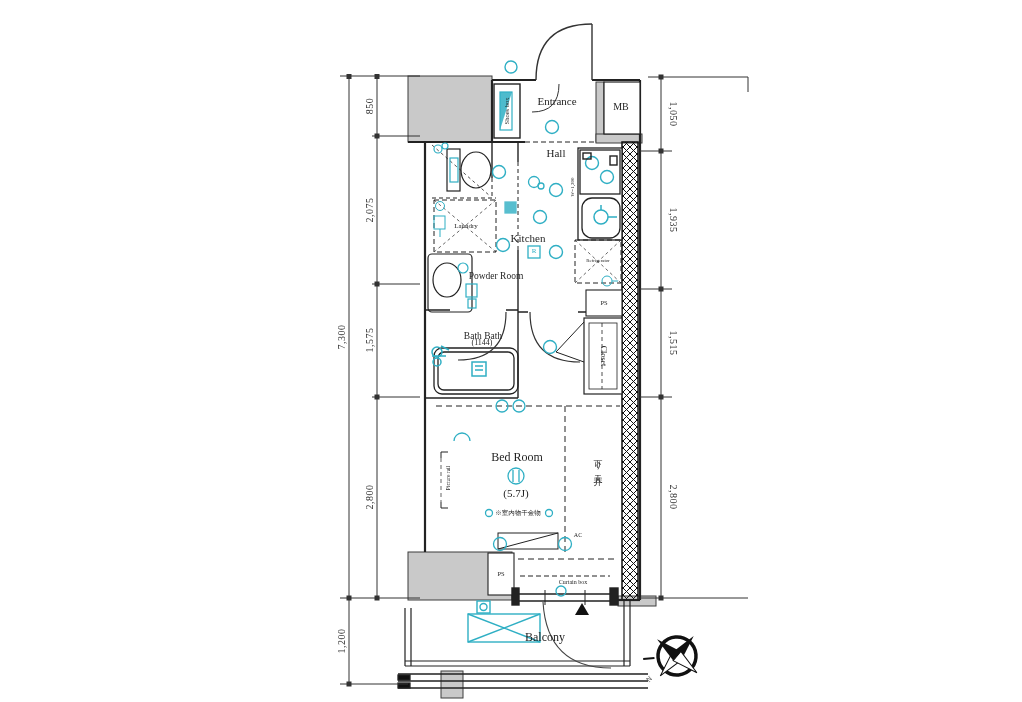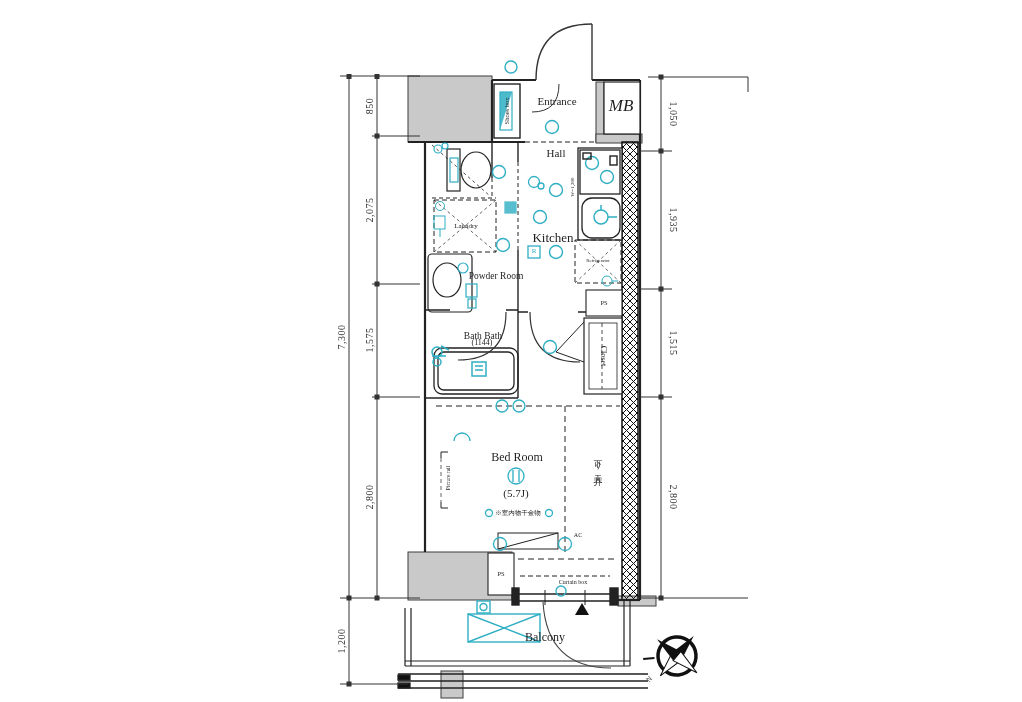--- a/index.html
+++ b/index.html
@@ -245,24 +245,24 @@
     <polygon points="0,-26 6,0 -6,0" fill="#111"></polygon>
     <polygon points="0,26 6,0 -6,0" fill="#fff" stroke="#111" stroke-width="1"></polygon>
     <polygon points="26,0 0,6 0,-6" fill="#fff" stroke="#111" stroke-width="1"></polygon>
     <polygon points="-26,0 0,6 0,-6" fill="#111"></polygon>
     <line x1="-16" y1="16" x2="-24" y2="24" stroke="#111" stroke-width="2"></line>
   </g>
 </svg>
 
 <div>
   <div class="lbl" style="left:557px;top:101px;font-size:11px;">Entrance</div>
-  <div class="lbl" style="left:621px;top:106px;font-size:17px;font-style:italic;">MB</div>
+  <div class="lbl" style="left:621px;top:106px;font-size:10px;">MB</div>
   <div class="lbl" style="left:556px;top:153px;font-size:11px;">Hall</div>
   <div class="lbl rotccw" style="left:507px;top:111px;font-size:6.5px;">Shoes box</div>
-  <div class="lbl" style="left:553px;top:238px;font-size:13px;">Kitchen</div>
+  <div class="lbl" style="left:528px;top:238px;font-size:11px;">Kitchen</div>
   <div class="lbl rotccw" style="left:573px;top:187px;font-size:5px;">W=1,200</div>
   <div class="lbl" style="left:466px;top:227px;font-size:7px;">Laundry</div>
   <div class="lbl wrap" style="left:496px;top:267px;font-size:9.5px;width:58px;">Powder Room</div>
   <div class="lbl" style="left:598px;top:261px;font-size:4.8px;">Refrigerator</div>
   <div class="lbl wrap" style="left:483px;top:327px;font-size:9.5px;width:40px;">Bath Bath</div>
   <div class="lbl" style="left:482px;top:343px;font-size:8px;">(1144)</div>
   <div class="lbl" style="left:604px;top:303px;font-size:6.5px;">PS</div>
   <div class="lbl vert" style="left:603px;top:356px;font-size:8px;">Closet</div>
   <div class="lbl" style="left:517px;top:458px;font-size:12px;">Bed Room</div>
   <div class="lbl" style="left:516px;top:493px;font-size:11px;">(5.7J)</div>

